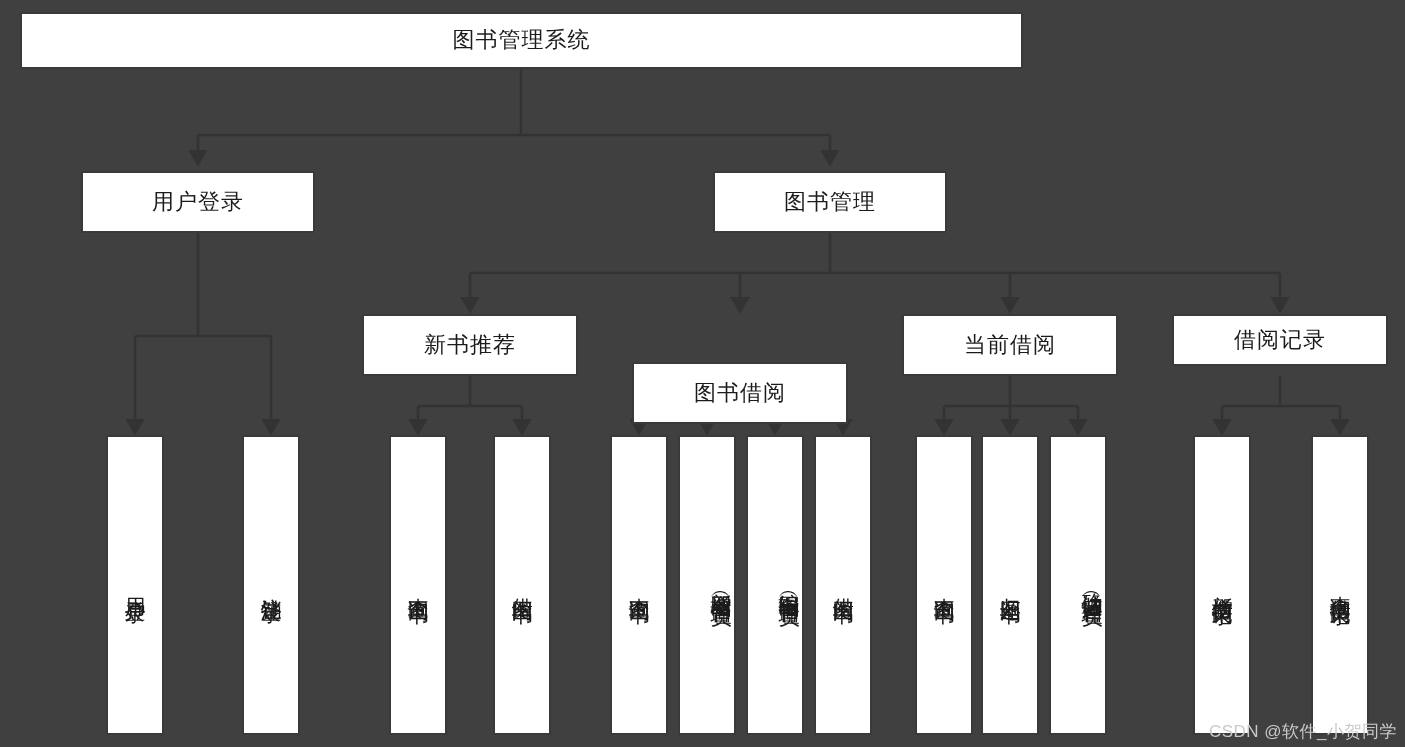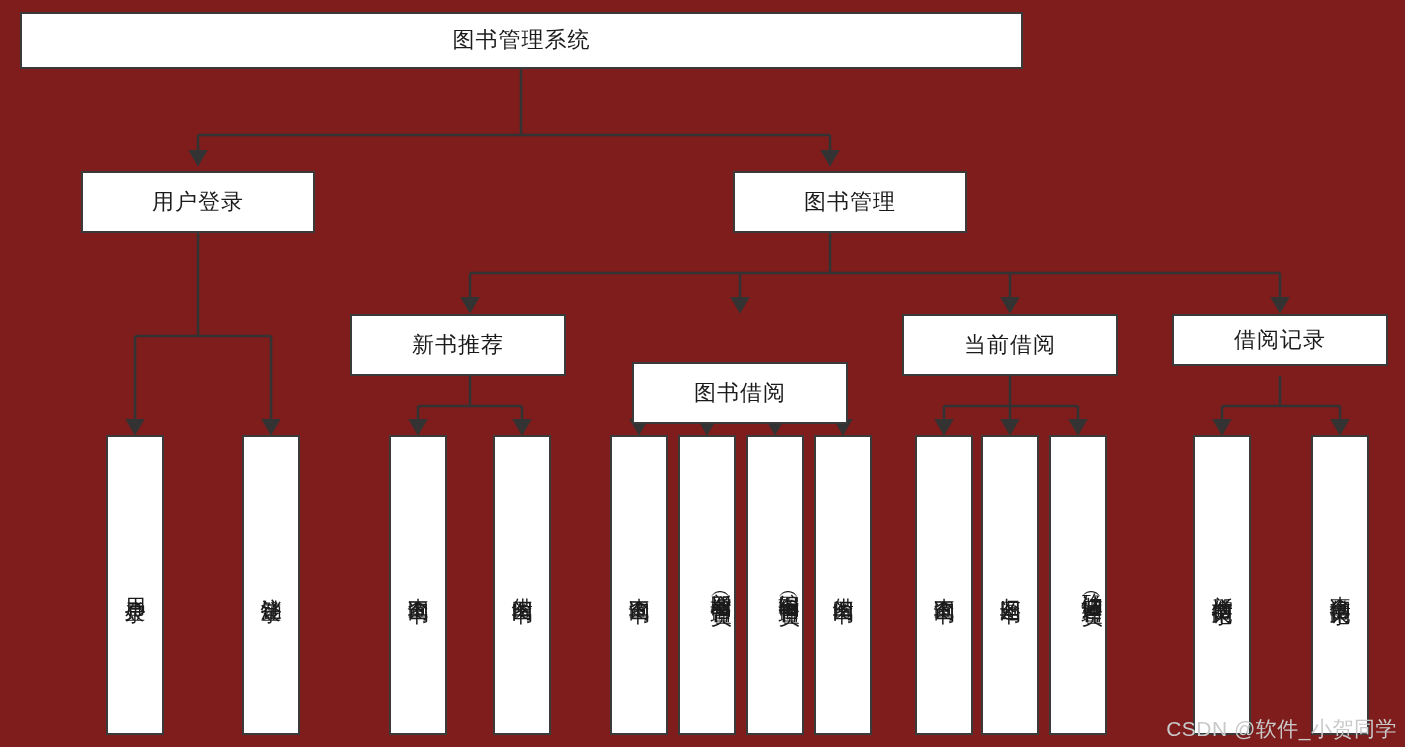--- a/index.html
+++ b/index.html
@@ -1,25 +1,25 @@
 <!DOCTYPE html>
 <html><head>
 <meta charset="utf-8">
 <style>
   html,body{margin:0;padding:0;background:#ffffff;}
   body{width:1405px;height:747px;overflow:hidden;font-family:"Liberation Sans","DejaVu Sans",sans-serif;}
-  #stage{position:relative;width:1405px;height:747px;background:#7f1d1d;}
+  #stage{position:relative;width:1405px;height:747px;background:#404040;}
   svg#wires{position:absolute;left:0;top:0;width:1405px;height:747px;}
   .node{position:absolute;box-sizing:border-box;background:#ffffff;border:2px solid #3a3a3a;
         display:flex;align-items:center;justify-content:center;color:#1b1b1b;}
   .node.h{font-size:22px;letter-spacing:1px;line-height:1.1;}
   .node.v{writing-mode:vertical-rl;text-orientation:upright;font-size:21px;
           line-height:1.25;letter-spacing:2px;padding:10px 0;align-items:flex-start;}
   .node.v.mid{align-items:center;}
-  .watermark{position:absolute;right:8px;bottom:4px;font-size:21px;color:#c9c9c9;
+  .watermark{position:absolute;right:8px;bottom:4px;font-size:17px;color:#c9c9c9;
              letter-spacing:.5px;user-select:none;white-space:nowrap;}
 </style>
 </head>
 <body>
 
 <div id="stage">
 
   <svg id="wires" viewBox="0 0 1405 747">
     <defs>
       <marker id="ar" markerWidth="10" markerHeight="10" refX="3.2" refY="5" orient="auto" markerUnits="strokeWidth">
@@ -70,25 +70,25 @@
     </g>
   </svg>
 
   <div class="node h" style="left:20px;top:12px;width:1003px;height:57px;">
     <span>图书管理系统</span>
   </div>
 
   <div class="node h" style="left:81px;top:171px;width:234px;height:62px;">
     <span>用户登录</span>
   </div>
-  <div class="node h" style="left:713px;top:171px;width:234px;height:62px;margin-left:20px;">
+  <div class="node h" style="left:713px;top:171px;width:234px;height:62px;">
     <span>图书管理</span>
   </div>
 
-  <div class="node h" style="left:350px;top:314px;width:216px;height:62px;">
+  <div class="node h" style="left:362px;top:314px;width:216px;height:62px;">
     <span>新书推荐</span>
   </div>
   <div class="node h" style="left:632px;top:314px;width:216px;height:62px;margin-top:48px;">
     <span>图书借阅</span>
   </div>
   <div class="node h" style="left:902px;top:314px;width:216px;height:62px;justify-content:center;">
     <span>当前借阅</span>
   </div>
   <div class="node h" style="left:1172px;top:314px;width:216px;height:52px;">
     <span>借阅记录</span>

